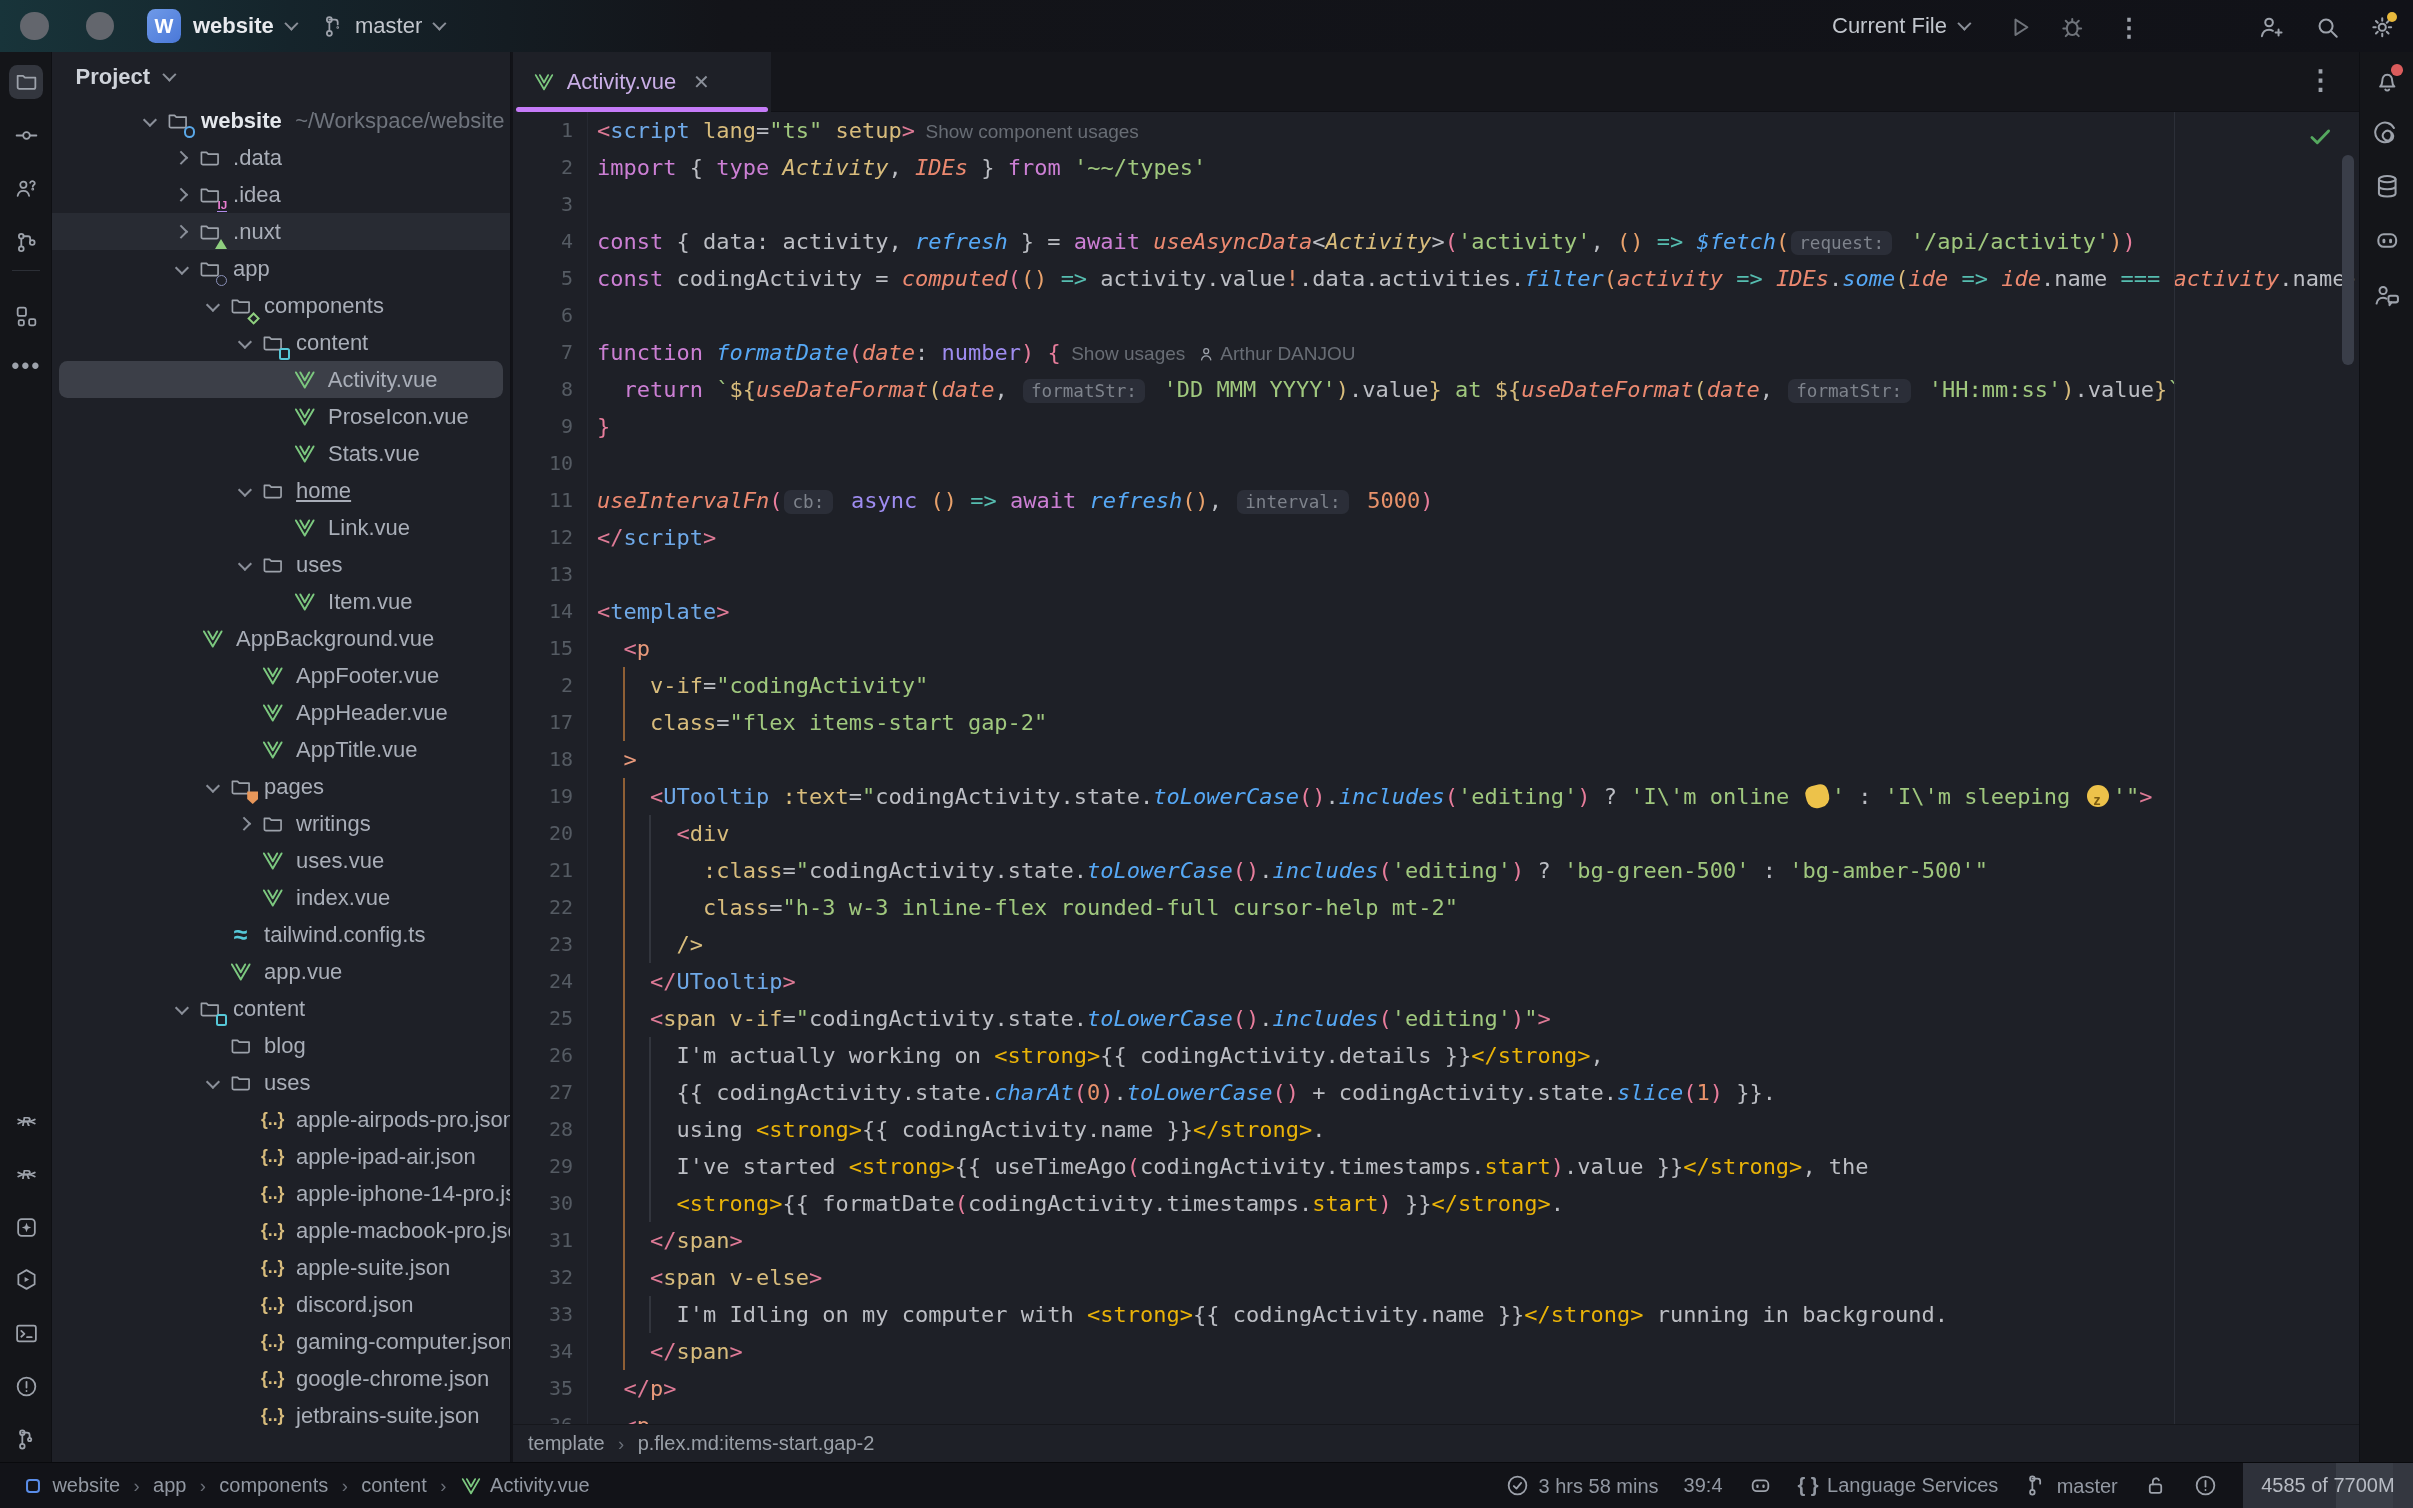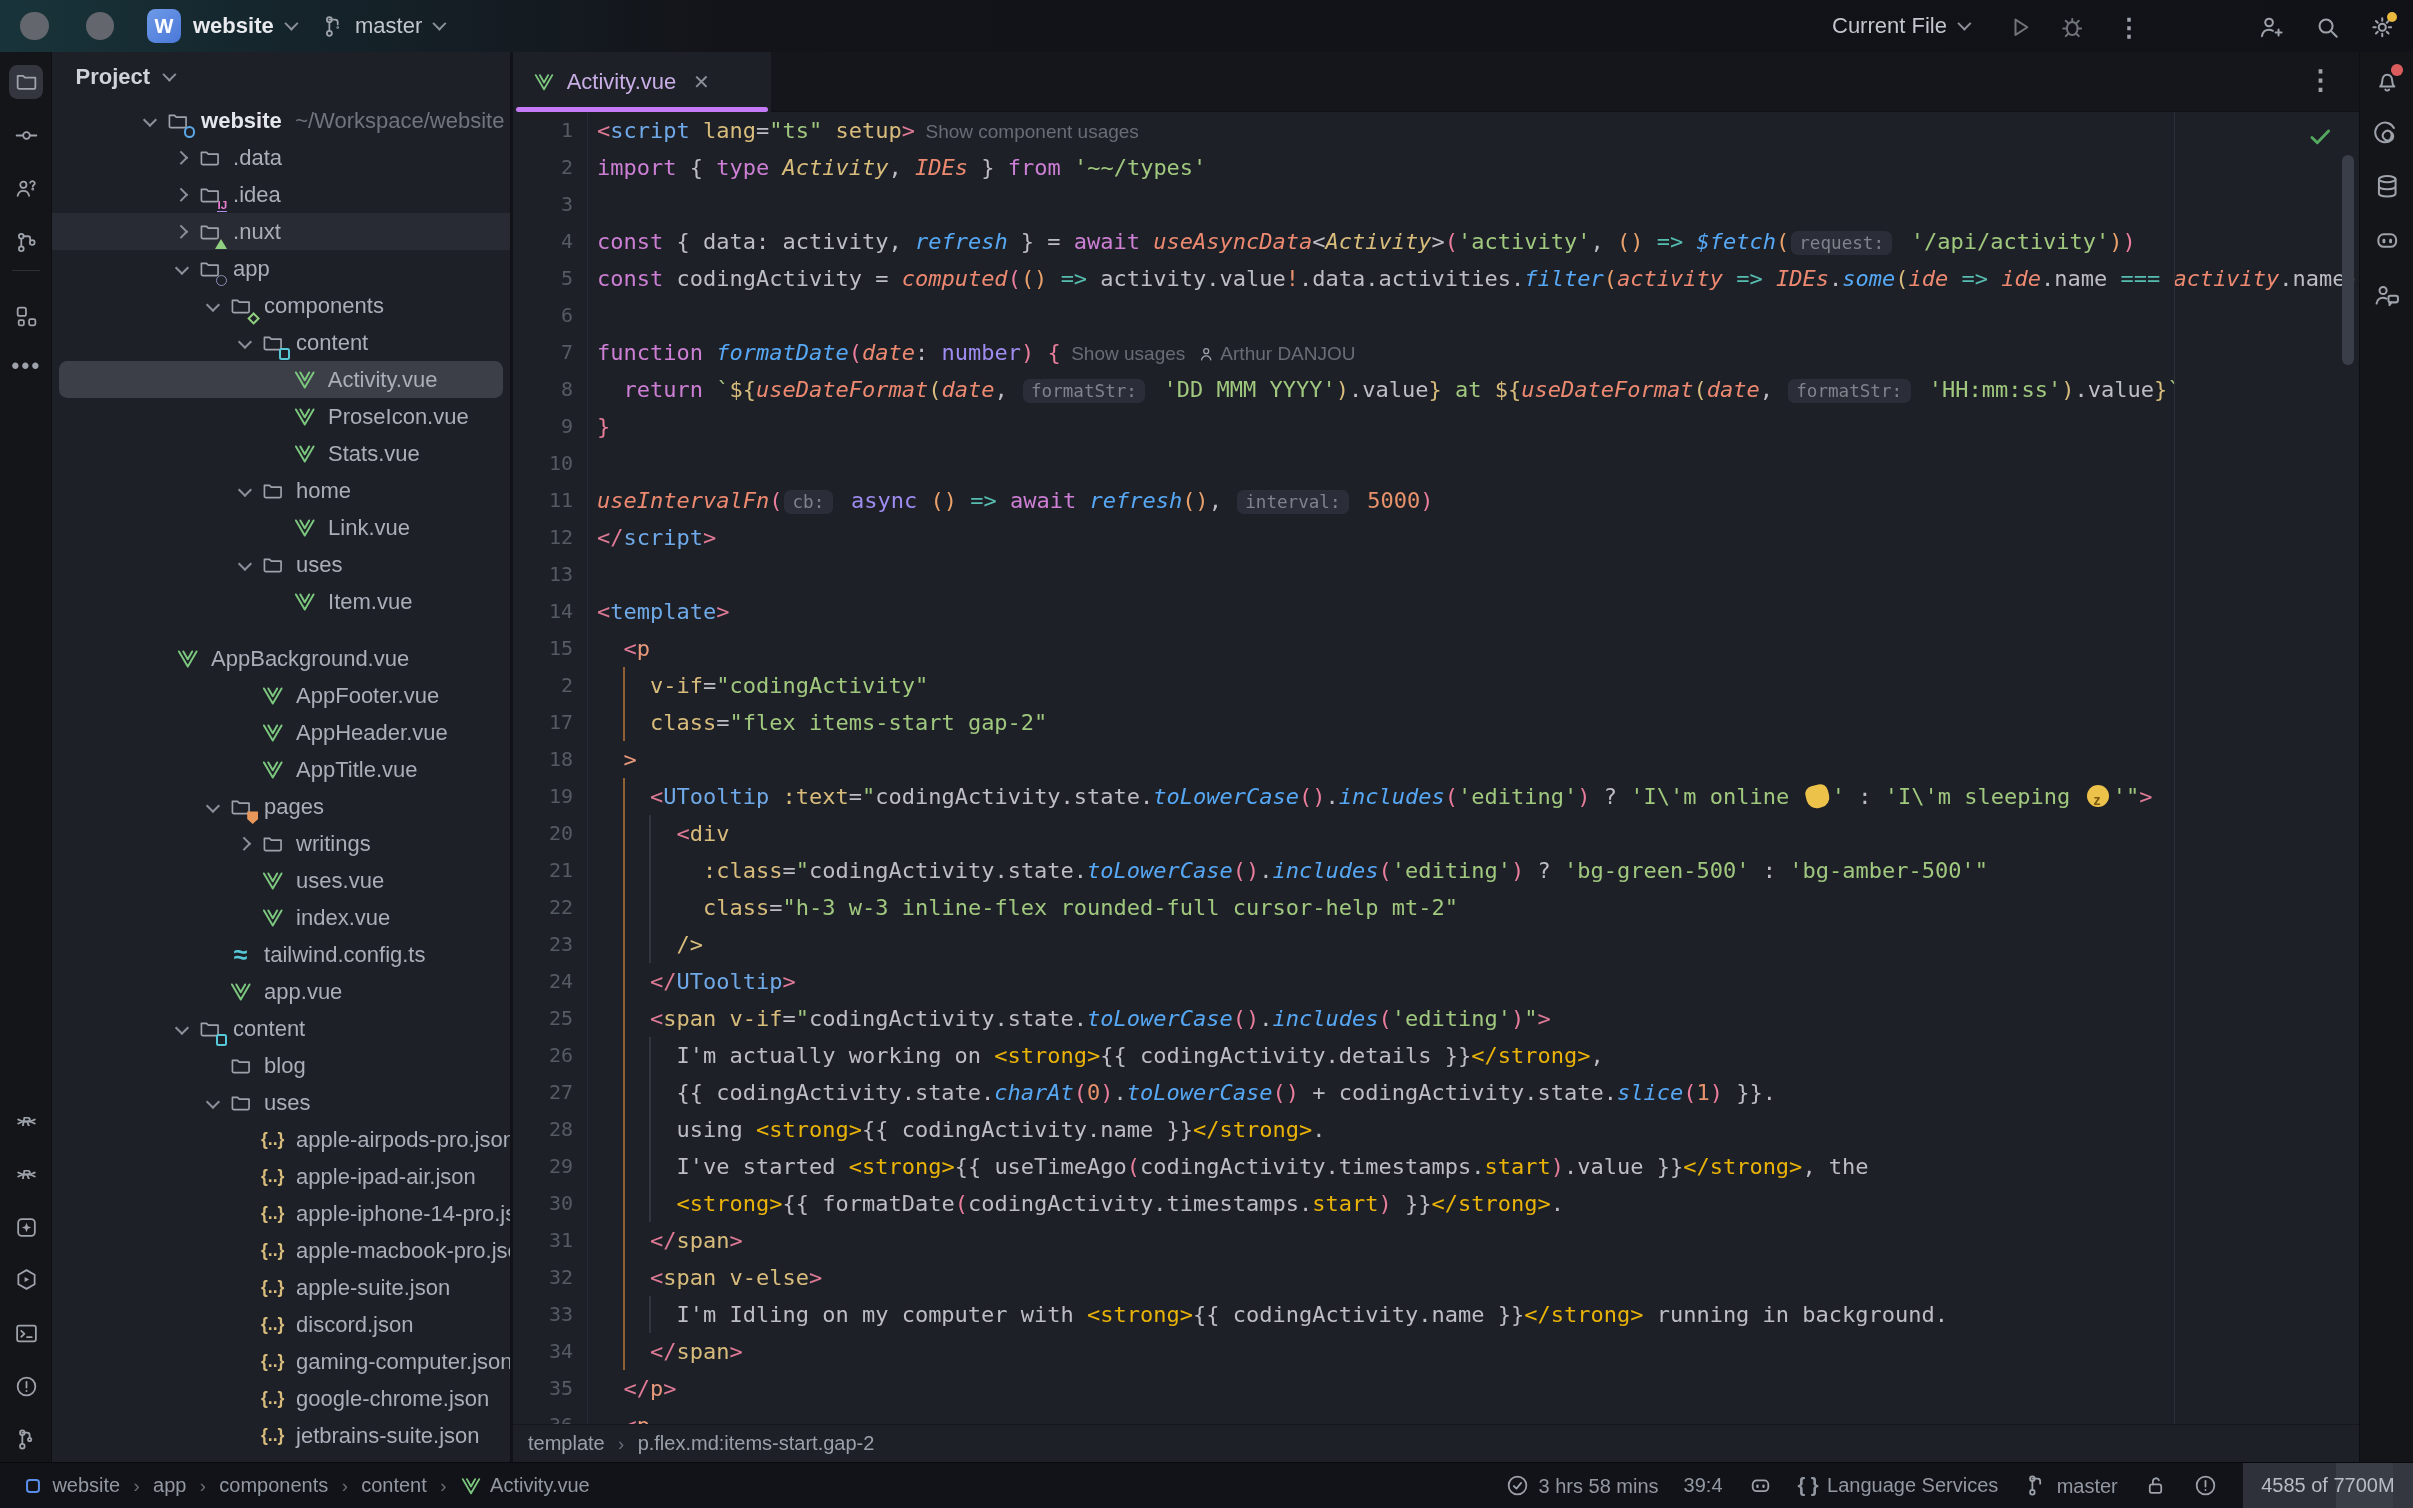--- a/index.html
+++ b/index.html
@@ -391,21 +391,21 @@
         <div class="trow" style="padding-left: 211px;">
           <span class="chev none"></span>
           <span class="ticon">
             <svg viewBox="0 0 24 24" style="stroke:#7cc87f;stroke-width:2">
               <path d="M3 4.5 12 20 21 4.5"></path>
               <path d="M7.5 4.5 12 12.5l4.5-8"></path>
             </svg>
           </span>
           <span class="lbl">Stats.vue</span>
         </div>
-        <div class="trow" style="padding-left: 179px;">
+        <div class="trow" style="padding-left: 179px; text-decoration: underline;">
           <span class="chev open"></span>
           <span class="ticon">
             <svg viewBox="0 0 24 24">
               <path d="M3.5 6.5h5.2l1.8 1.8h10v9.2a1.6 1.6 0 0 1-1.6 1.6H5.1a1.6 1.6 0 0 1-1.6-1.6z"></path>
             </svg>
           </span>
           <span class="lbl">home</span>
         </div>
         <div class="trow" style="padding-left: 211px;">
           <span class="chev none"></span>
@@ -429,21 +429,21 @@
         <div class="trow" style="padding-left: 211px;">
           <span class="chev none"></span>
           <span class="ticon">
             <svg viewBox="0 0 24 24" style="stroke:#7cc87f;stroke-width:2">
               <path d="M3 4.5 12 20 21 4.5"></path>
               <path d="M7.5 4.5 12 12.5l4.5-8"></path>
             </svg>
           </span>
           <span class="lbl">Item.vue</span>
         </div>
-        <div class="trow" style="padding-left: 94px; margin-top: 20px;">
+        <div class="trow" style="padding-left: 119px;">
           <span class="chev none"></span>
           <span class="ticon">
             <svg viewBox="0 0 24 24" style="stroke:#7cc87f;stroke-width:2">
               <path d="M3 4.5 12 20 21 4.5"></path>
               <path d="M7.5 4.5 12 12.5l4.5-8"></path>
             </svg>
           </span>
           <span class="lbl">AppBackground.vue</span>
         </div>
         <div class="trow" style="padding-left: 179px;">

